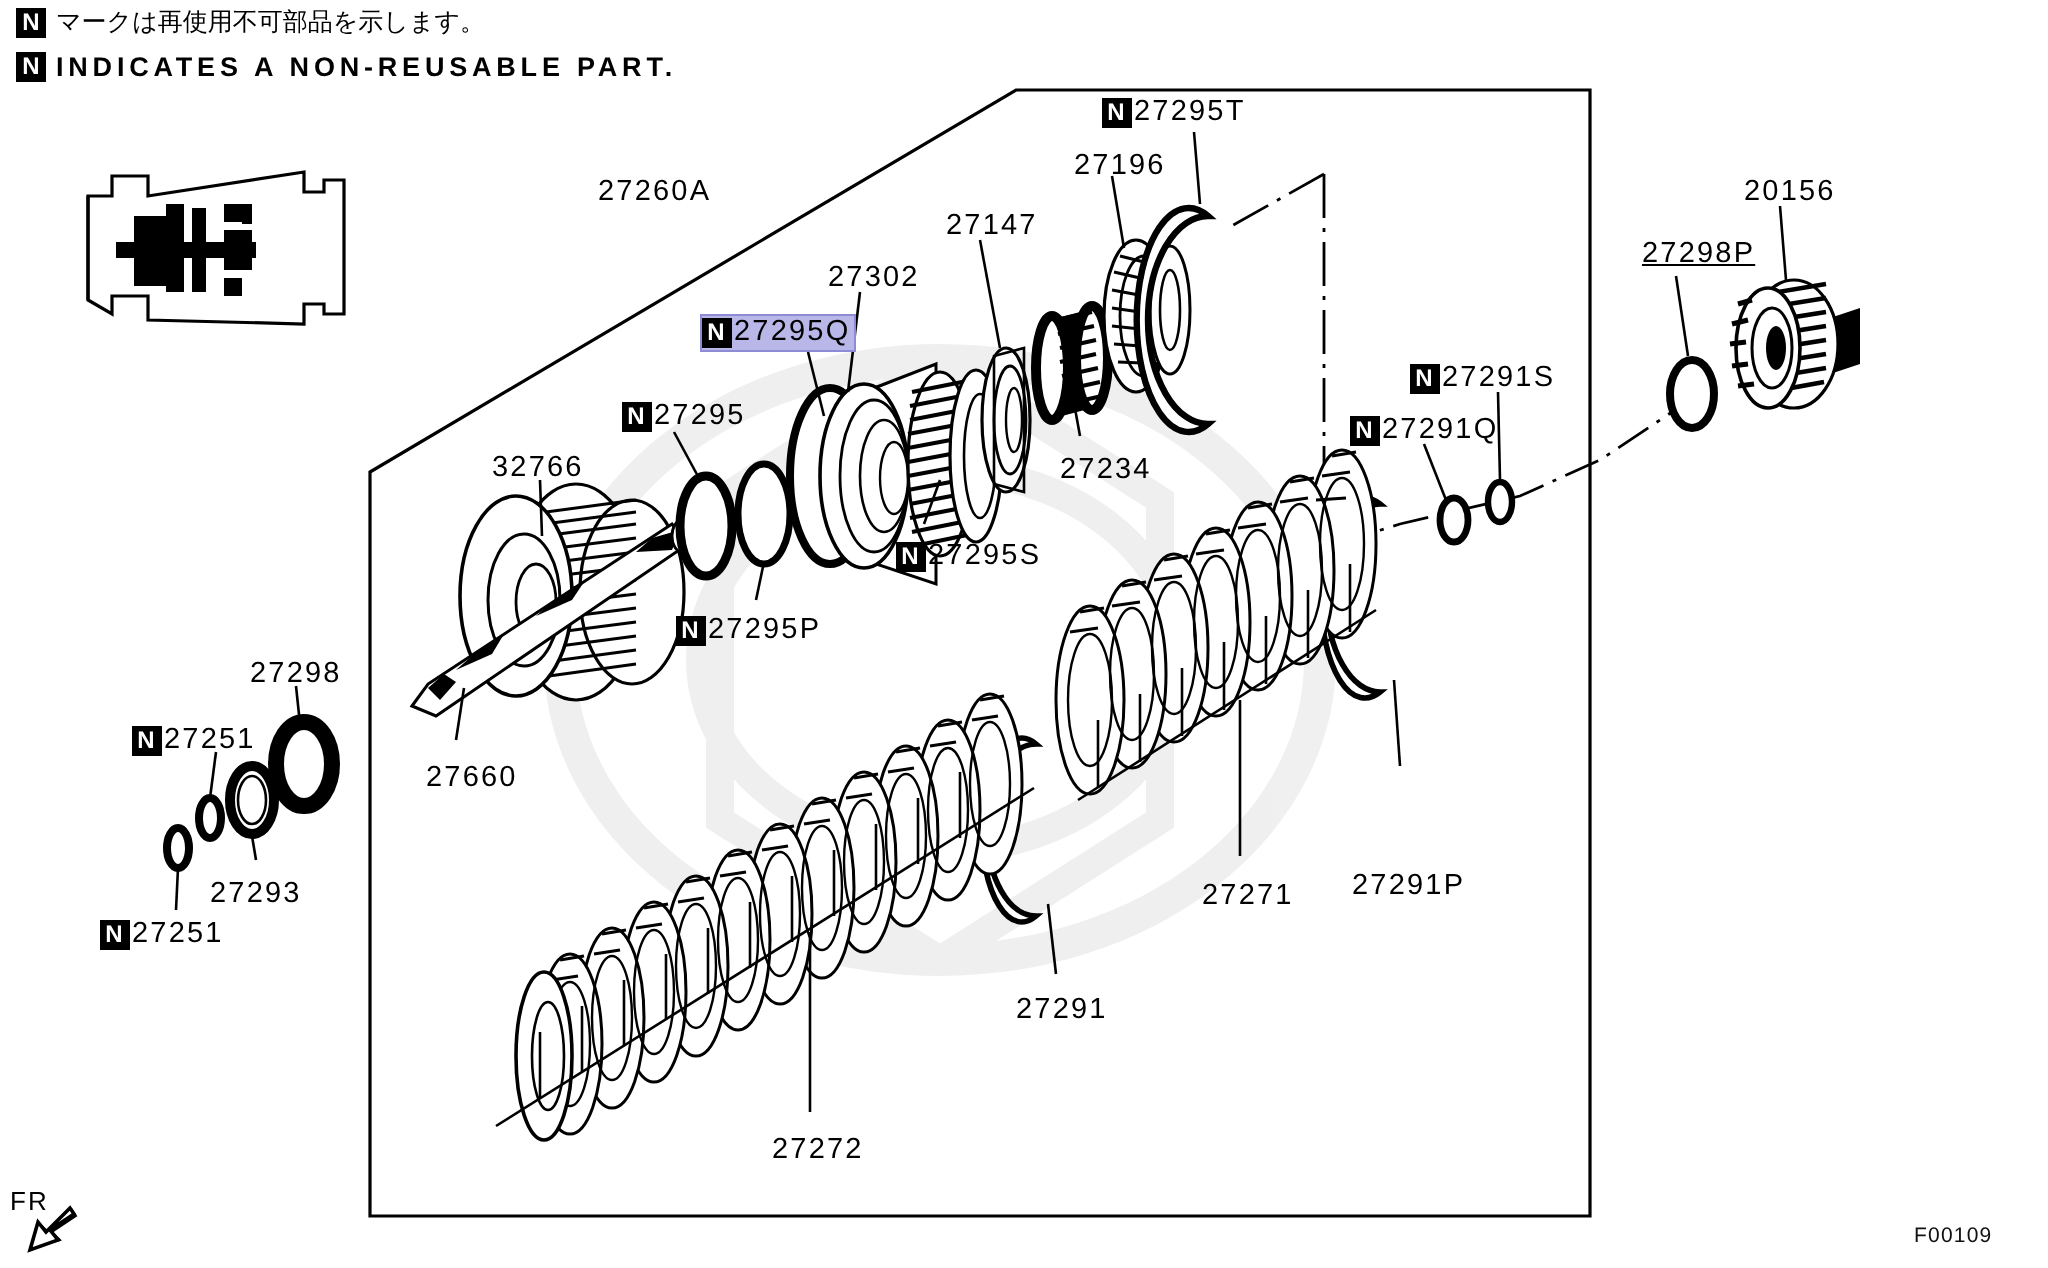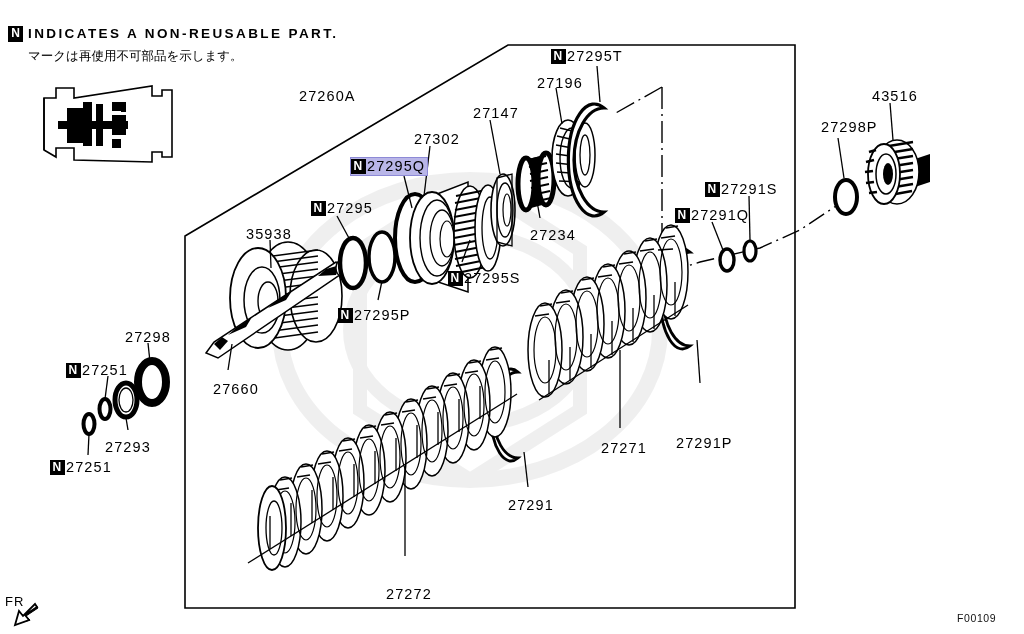--- a/index.html
+++ b/index.html
@@ -14,21 +14,21 @@
   
   .legend{position:absolute;display:flex;align-items:center;white-space:nowrap;}
   .legend-jp{left:8px;top:3px;}
   .legend-en{left:8px;top:26px;}
   .nbadge{
     display:inline-block;background:#000;color:#fff;
     font-weight:bold;text-align:center;
     font-family:"Liberation Sans","DejaVu Sans",sans-serif;
   }
   .legend .nbadge{width:15px;height:15px;line-height:15px;font-size:12px;margin-right:5px;}
-  .legend-jp .legend-text{font-size:12.5px;letter-spacing:0px;margin-top:45px;}
+  .legend-jp .legend-text{font-size:12.5px;letter-spacing:0px;}
   .legend-en .legend-text{font-size:13.5px;letter-spacing:2.4px;font-weight:bold;}
 
   
   .callout{
     position:absolute;white-space:nowrap;
     font-size:14.5px;letter-spacing:1.1px;line-height:17px;
     display:flex;align-items:center;
   }
   .callout .nbadge{
     width:15px;height:15px;line-height:15px;font-size:12px;margin-right:1px;
@@ -463,35 +463,35 @@
         <span class="num">27147</span>
       </div>
       <div class="callout" style="left: 537px; top: 75px;">
         <span class="num">27196</span>
       </div>
       <div class="callout" style="left: 551px; top: 48px;">
         <span class="nbadge">N</span>
         <span class="num">27295T</span>
       </div>
       <div class="callout" style="left: 872px; top: 88px;">
-        <span class="num">43516</span>
-      </div>
-      <div class="callout" style="left: 821px; top: 119px;">
+        <span class="num">20156</span>
+      </div>
+      <div class="callout" style="left: 821px; top: 119px; text-decoration: underline;">
         <span class="num">27298P</span>
       </div>
       <div class="callout hl" style="left: 351px; top: 158px;">
         <span class="nbadge">N</span>
         <span class="num">27295Q</span>
       </div>
       <div class="callout" style="left: 311px; top: 200px;">
         <span class="nbadge">N</span>
         <span class="num">27295</span>
       </div>
       <div class="callout" style="left: 246px; top: 226px;">
-        <span class="num">35938</span>
+        <span class="num">32766</span>
       </div>
       <div class="callout" style="left: 448px; top: 270px;">
         <span class="nbadge">N</span>
         <span class="num">27295S</span>
       </div>
       <div class="callout" style="left: 338px; top: 307px;">
         <span class="nbadge">N</span>
         <span class="num">27295P</span>
       </div>
       <div class="callout" style="left: 530px; top: 227px;">
@@ -524,18 +524,18 @@
       </div>
       <div class="callout" style="left: 676px; top: 395px; margin-top: 40px;">
         <span class="num">27291P</span>
       </div>
       <div class="callout" style="left: 601px; top: 440px;">
         <span class="num">27271</span>
       </div>
       <div class="callout" style="left: 508px; top: 497px;">
         <span class="num">27291</span>
       </div>
-      <div class="callout" style="left: 386px; top: 586px;">
+      <div class="callout" style="left: 386px; top: 567px;">
         <span class="num">27272</span>
       </div>
     </div>
 
 </div>
 
 </body></html>

